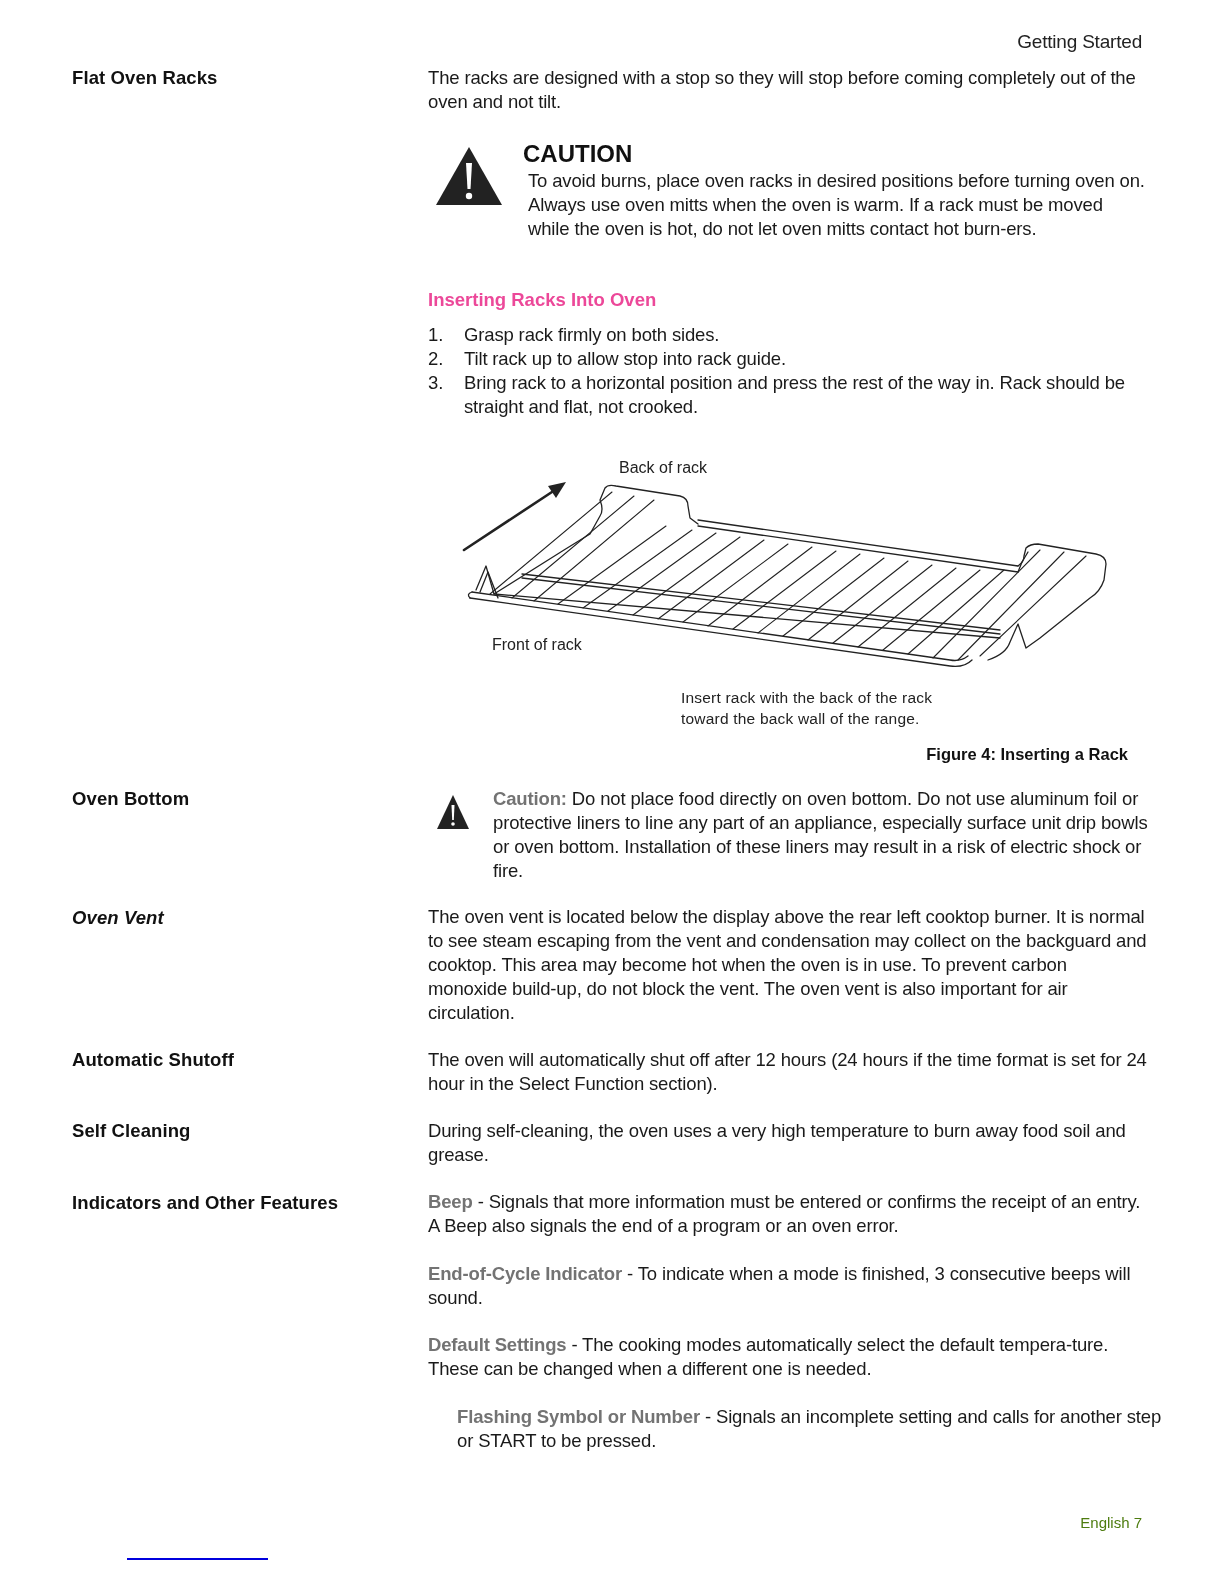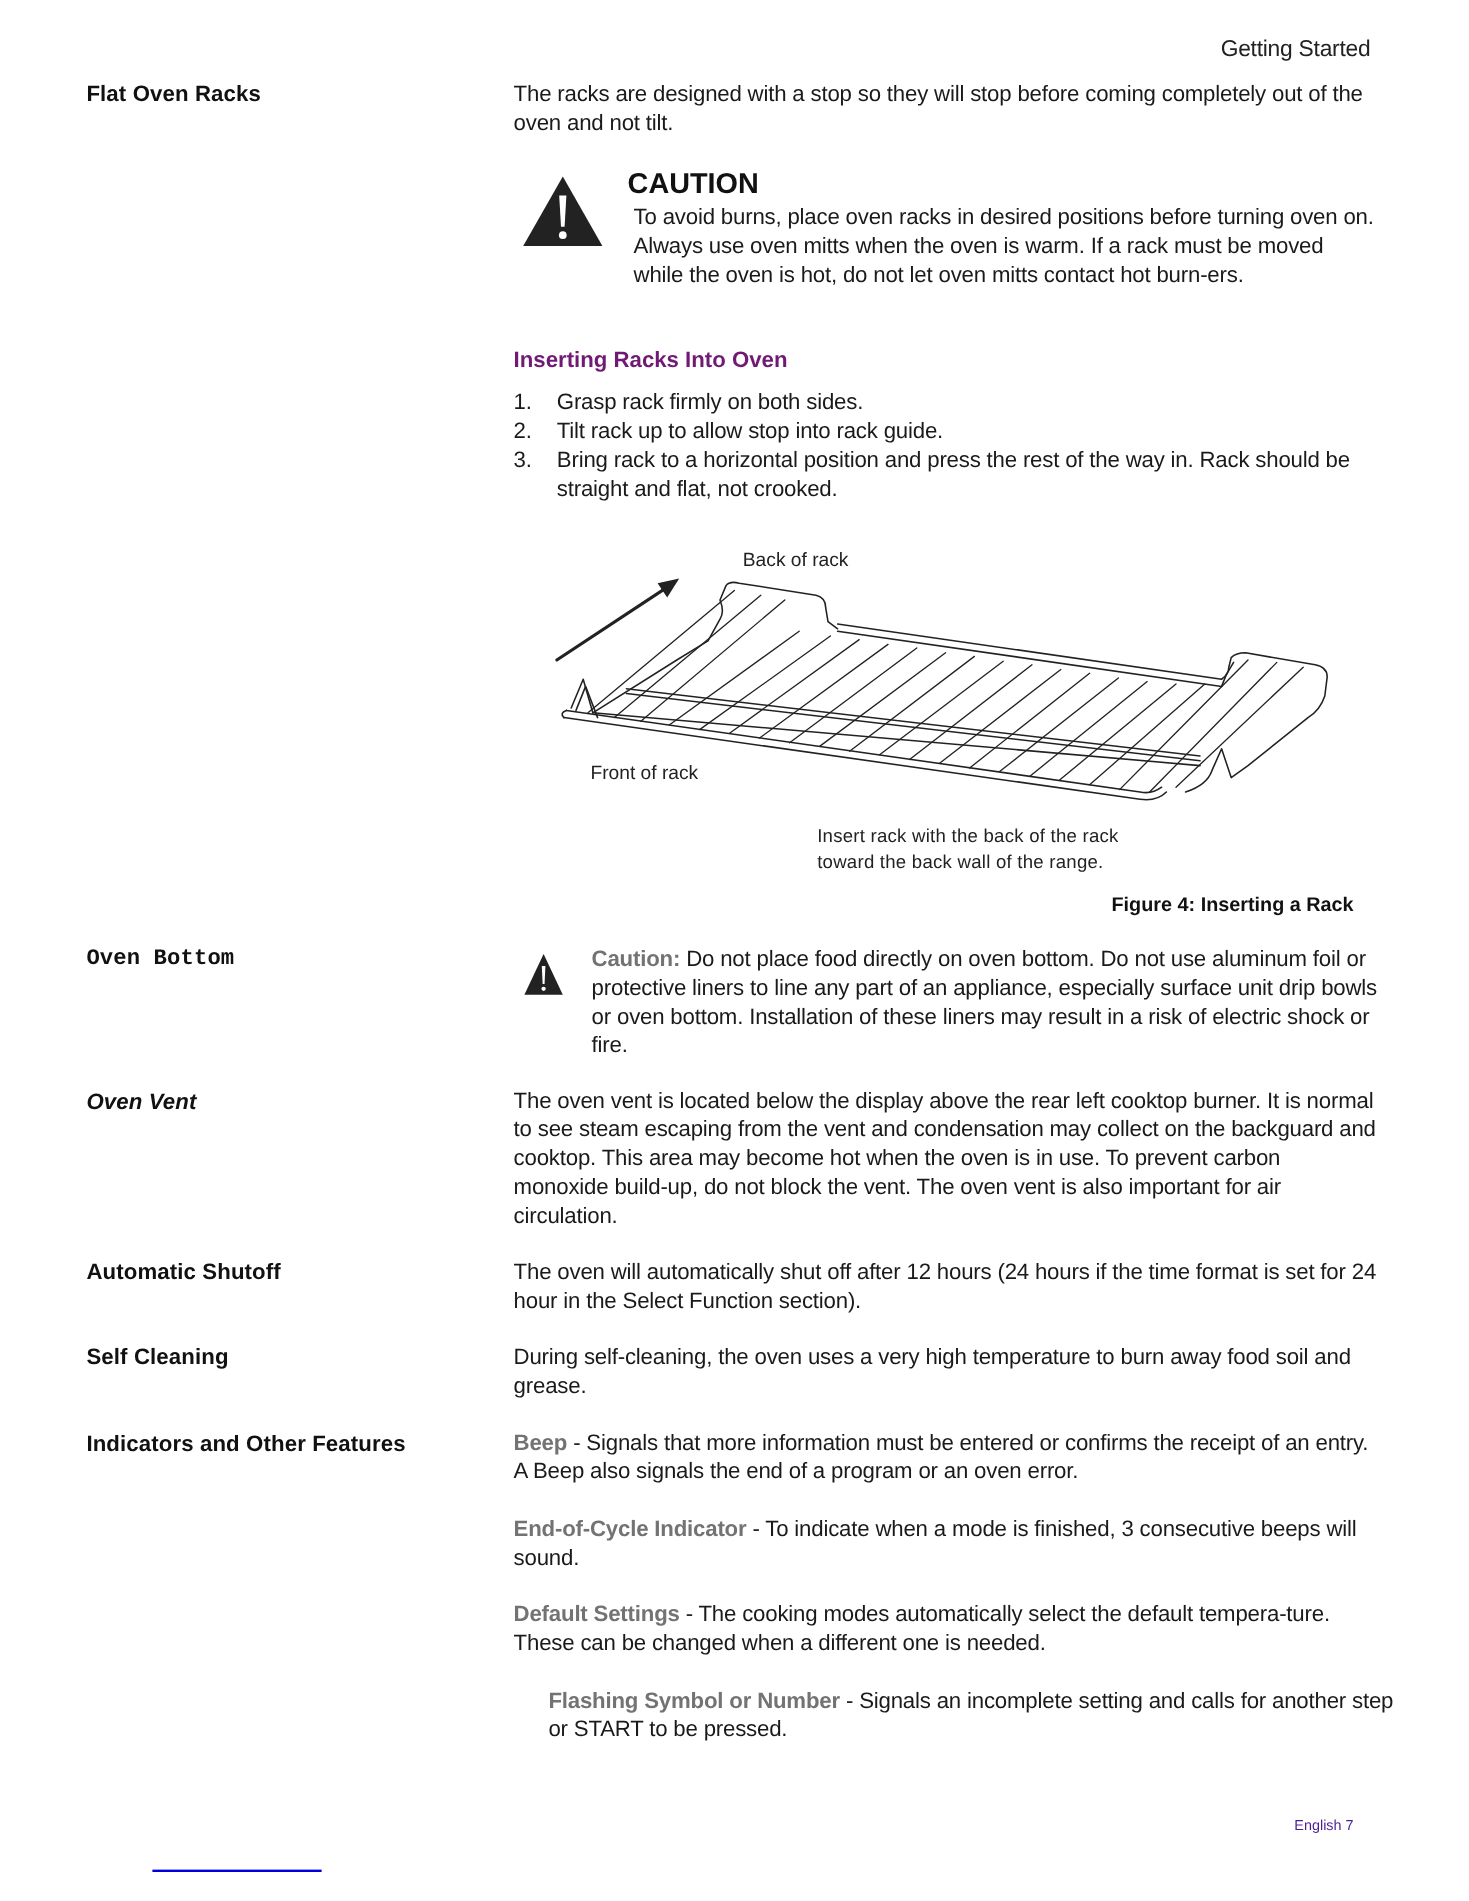--- a/index.html
+++ b/index.html
@@ -23,31 +23,31 @@
     left: 434px; top: 145px;
   }
   .caution-title {
     left: 523px; top: 140px; font-size: 24px; font-weight: bold; color: #111;
   }
   .caution-body {
     left: 528px; top: 169px; width: 620px; font-size: 18.5px; line-height: 24px;
     letter-spacing: -0.15px;
   }
   .sub-heading {
-    left: 428px; top: 289px; font-size: 18.5px; font-weight: bold; color: #701a75;
+    left: 428px; top: 289px; font-size: 18.5px; font-weight: bold; color: #ec4899;
   }
   .steps { left: 428px; top: 323px; width: 720px; font-size: 18.5px; line-height: 24px; letter-spacing: -0.15px;}
   .step { display: flex; }
   .step .num { width: 36px; flex: none; }
   .step .txt { flex: 1; }
   .fig-label { font-size: 16px; color: #222; }
   .fig-note { left: 681px; top: 687px; font-size: 15.5px; line-height: 21px; color: #222; letter-spacing: 0.2px;}
   .fig-caption { right: 96px; top: 745px; font-size: 16.5px; font-weight: bold; color: #111; margin-left: 44px; }
   .small-caution { left: 436px; top: 793px; }
-  .footer-page { right: 96px; top: 1514px; font-size: 12px; color: #4c1d95; }
+  .footer-page { right: 82px; top: 1514px; font-size: 15px; color: #4d7c0f; }
   .blue-line { left: 127px; top: 1558px; width: 141px; height: 2px; background: #0000dd; }
 </style>
 </head>
 <body>
 
 <div class="abs header-right">Getting Started</div>
 
 <div class="abs side-heading" style="top:67px;">Flat Oven Racks</div>
 <div class="abs body-text" style="top:66px;">The racks are designed with a stop so they will stop before coming completely out of the oven and not tilt.</div>
 
@@ -131,21 +131,21 @@
     </g>
   </svg>
 </div>
 
 <div class="abs fig-note">
   <div>Insert rack with the back of the rack</div>
   <div>toward the back wall of the range.</div>
 </div>
 <div class="abs fig-caption">Figure 4: Inserting a Rack</div>
 
-<div class="abs side-heading" style="top:788px;font-family:Liberation Mono, monospace;">Oven Bottom</div>
+<div class="abs side-heading" style="top:788px;">Oven Bottom</div>
 <div class="abs small-caution">
   <svg width="34" height="38" viewBox="0 0 34 38">
     <polygon points="17,2 33,36 1,36" fill="#222"></polygon>
     <path d="M15.5,12 L18.5,12 L17.8,27 L16.2,27 Z" fill="#fff"></path>
     <circle cx="17" cy="31" r="1.8" fill="#fff"></circle>
   </svg>
 </div>
 <div class="abs body-text" style="left:493px; width:655px; top:787px;">
   <b>Caution:</b><span> Do not place food directly on oven bottom. Do not use aluminum foil or protective liners to line any part of an appliance, especially surface unit drip bowls or oven bottom. Installation of these liners may result in a risk of electric shock or fire.</span>
 </div>

